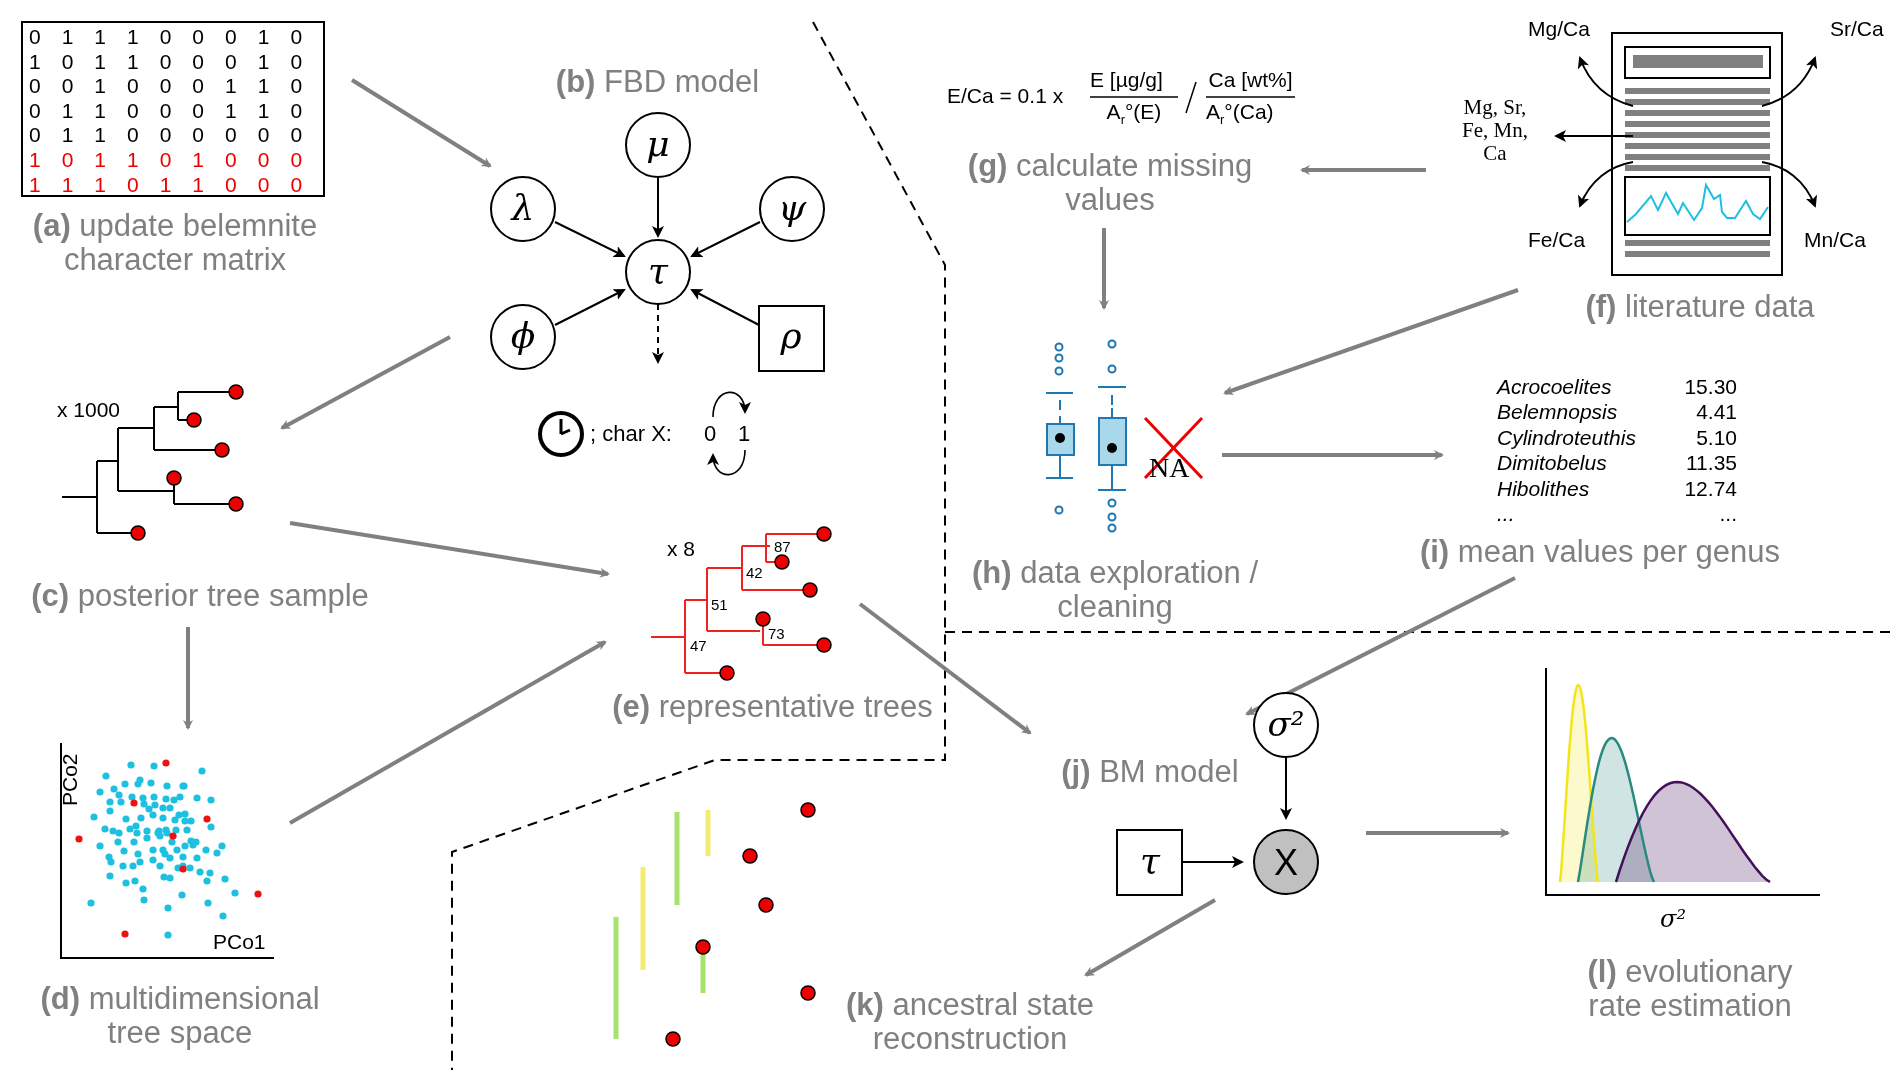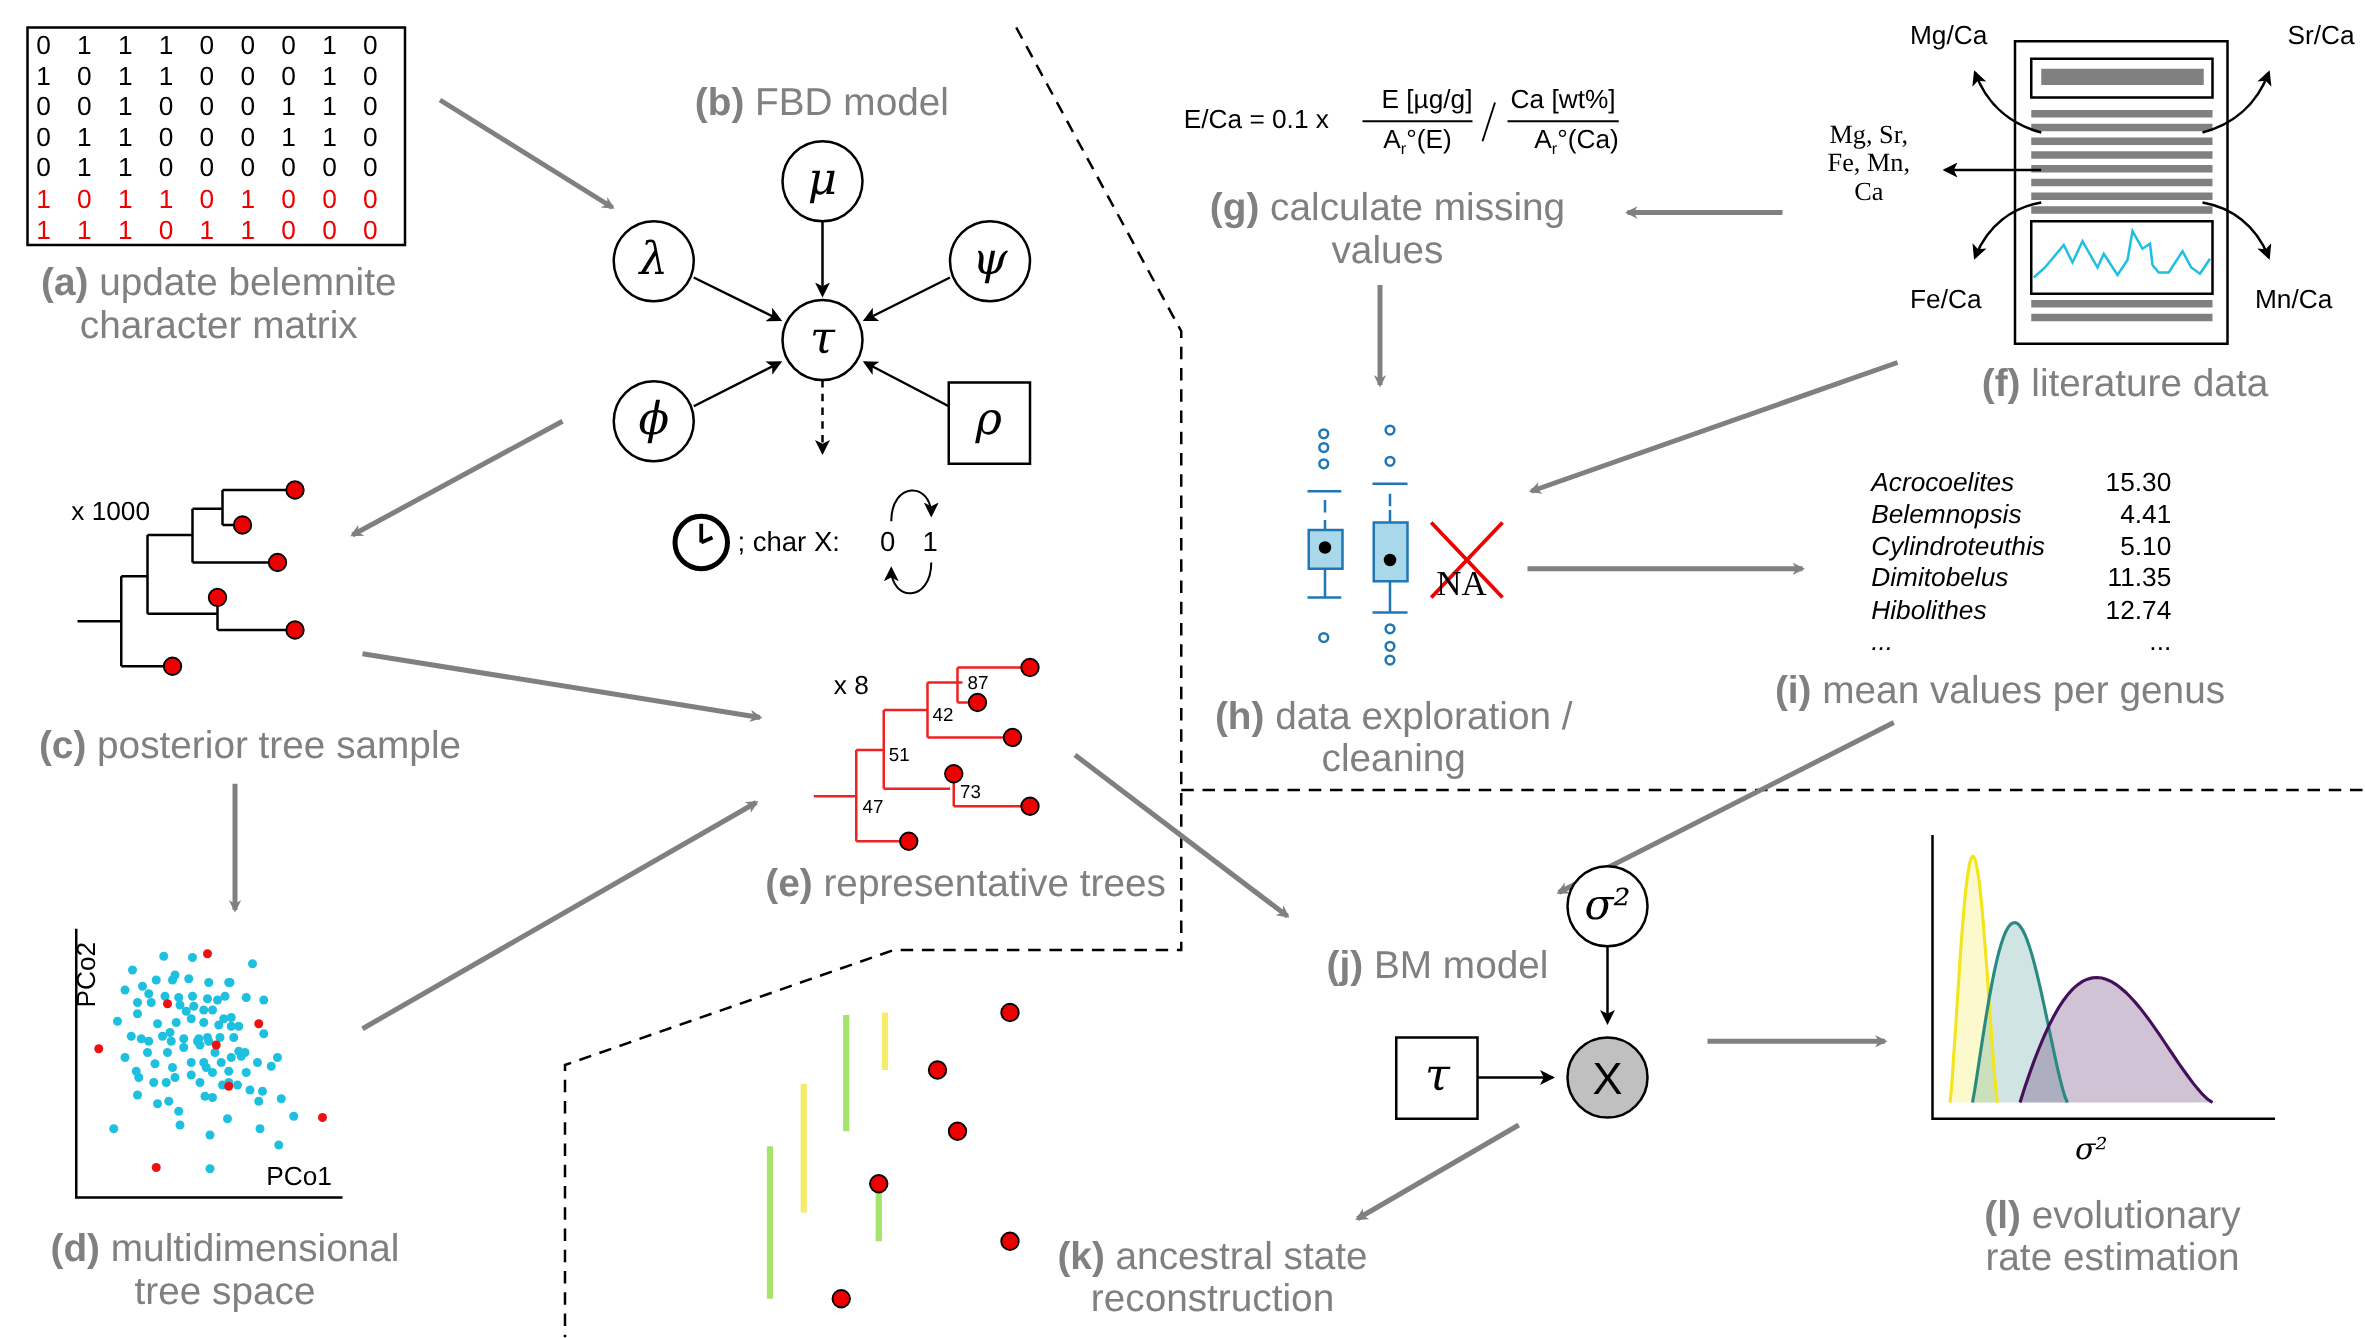--- a/index.html
+++ b/index.html
@@ -462,24 +462,24 @@
 <div class="blk" style="left:1440px; top:96px; width:110px; text-align:center; font-size:21px; line-height:23px;font-family:Liberation Serif, serif;">
   <span>Mg, Sr,</span><br>
   <span>Fe, Mn,</span><br>
   <span>Ca</span>
 </div>
 <div class="cap" style="left:1570px; top:290px; width:260px;">
   <b>(f)</b> <span>literature data</span>
 </div>
 
 <div class="blk" style="left:947px; top:84px; font-size:21px;">E/Ca = 0.1 x</div>
-<div class="blk" style="left:1090px; top:68px; width:88px; text-align:right; font-size:21px;">E [µg/g]</div>
+<div class="blk" style="left:1090px; top:68px; width:88px; text-align:left; font-size:21px;">E [µg/g]</div>
 <div class="blk" style="left:1090px; top:100px; width:88px; text-align:center; font-size:21px;">A<sub style="font-size:13px;">r</sub>°(E)</div>
 <div class="blk" style="left:1206px; top:68px; width:89px; text-align:center; font-size:21px;">Ca [wt%]</div>
-<div class="blk" style="left:1206px; top:100px; width:89px; text-align:right; font-size:21px;">A<sub style="font-size:13px;">r</sub>°(Ca)</div>
+<div class="blk" style="left:1206px; top:100px; width:89px; text-align:left; font-size:21px;">A<sub style="font-size:13px;">r</sub>°(Ca)</div>
 <div class="cap" style="left:960px; top:149px; width:300px;">
   <b>(g)</b> <span>calculate missing</span><br>
   <span>values</span>
 </div>
 
 <div class="blk" style="left:1149px; top:452px; font-size:28px;font-family:Liberation Serif, serif;">NA</div>
 <div class="cap" style="left:965px; top:556px; width:300px;">
   <b>(h)</b> <span>data exploration /</span><br>
   <span>cleaning</span>
 </div>

